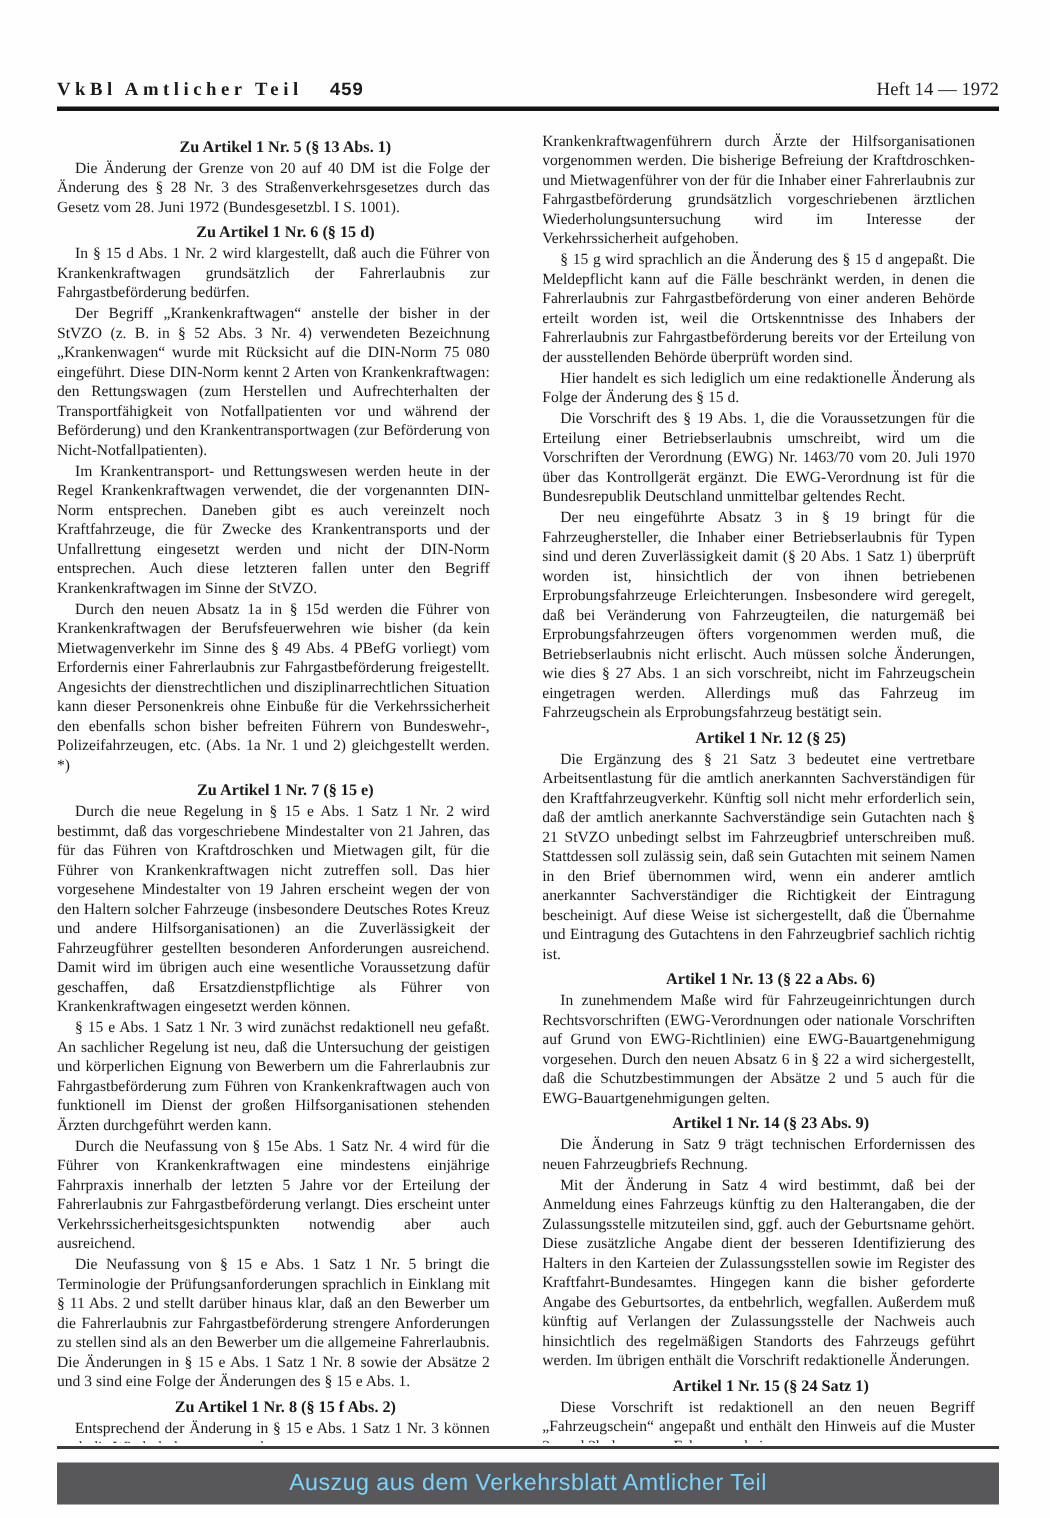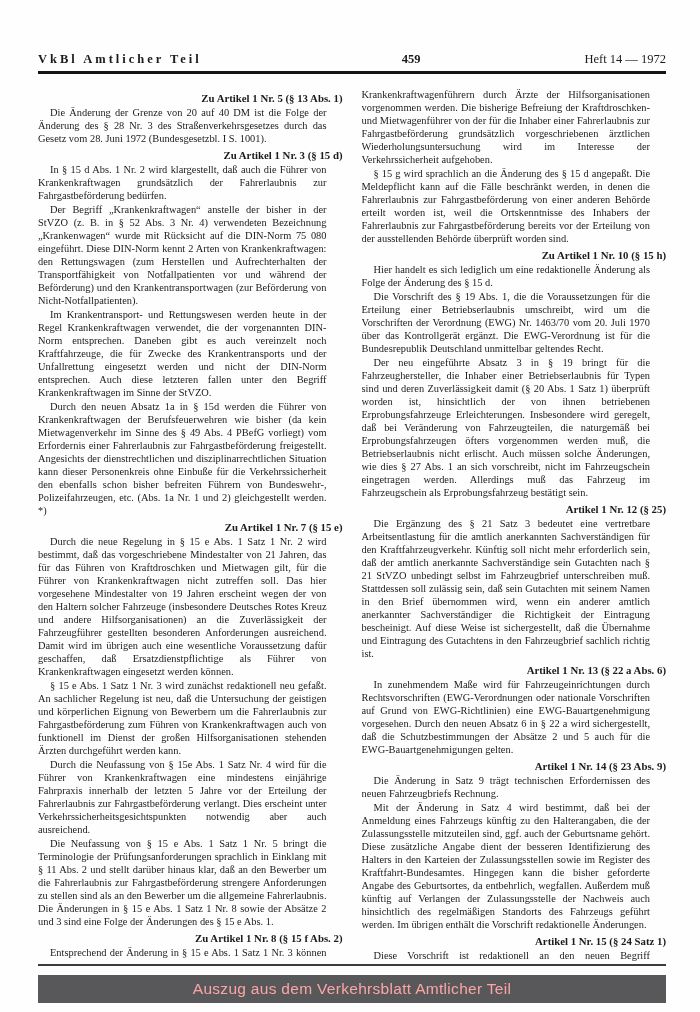--- a/index.html
+++ b/index.html
@@ -13,21 +13,21 @@
     overflow:hidden;
     box-sizing:border-box;
   }
   
   .pagehead{
     position:absolute;top:52px;left:38px;right:34px;
     display:flex;align-items:baseline;
     font-size:12.5px;
   }
   .ph-left{font-weight:bold;letter-spacing:3px;white-space:nowrap;}
-  .ph-center{flex:1;text-align:center;font-weight:bold;transform:translateX(18px);}
+  .ph-center{flex:1;font-weight:bold;transform:translateX(18px);font-family:Liberation Mono, monospace;}
   .ph-right{white-space:nowrap;}
   .rule-heavy{
     position:absolute;top:71px;left:38px;right:34px;
     border-top:3px solid #141414;
   }
   
   .cols{
     position:absolute;top:88px;left:38px;right:34px;
     height:874px;
     display:flex;gap:19px;
@@ -37,21 +37,21 @@
     flex:1 1 0;
     font-size:10.4px;
     line-height:13px;
     text-align:justify;
     overflow:hidden;
   }
   .col h3{
     font-size:10.8px;line-height:13px;
     font-weight:bold;
     margin:4px 0 1px 0;
-    text-align:right;
+    text-align:center;
   }
   .col p{
     margin:0 16px 1px 0;
     text-indent:12px;
   }
   .col p.no-indent{text-indent:0;}
   
   .footnote{
     margin-top:5px;
     border-top:1px solid #222;
@@ -90,21 +90,21 @@
     <span class="ph-right">Heft 14 — 1972</span>
   </header>
   <div class="rule-heavy"></div>
 
   <main class="cols">
 
     <div class="col">
       <h3>Zu Artikel 1 Nr. 5 (§ 13 Abs. 1)</h3>
       <p>Die Änderung der Grenze von 20 auf 40 DM ist die Folge der Änderung des § 28 Nr. 3 des Straßenverkehrsgesetzes durch das Gesetz vom 28. Juni 1972 (Bundesgesetzbl. I S. 1001).</p>
 
-      <h3>Zu Artikel 1 Nr. 3 (§ 15 d)</h3>
+      <h3>Zu Artikel 1 Nr. 6 (§ 15 d)</h3>
       <p>In § 15 d Abs. 1 Nr. 2 wird klargestellt, daß auch die Führer von Krankenkraftwagen grundsätzlich der Fahrerlaubnis zur Fahrgastbeförderung bedürfen.</p>
       <p>Der Begriff „Krankenkraftwagen“ anstelle der bisher in der StVZO (z. B. in § 52 Abs. 3 Nr. 4) verwendeten Bezeichnung „Krankenwagen“ wurde mit Rücksicht auf die DIN-Norm 75 080 eingeführt. Diese DIN-Norm kennt 2 Arten von Krankenkraftwagen: den Rettungswagen (zum Herstellen und Aufrechterhalten der Transportfähigkeit von Notfallpatienten vor und während der Beförderung) und den Krankentransportwagen (zur Beförderung von Nicht-Notfallpatienten).</p>
       <p>Im Krankentransport- und Rettungswesen werden heute in der Regel Krankenkraftwagen verwendet, die der vorgenannten DIN-Norm entsprechen. Daneben gibt es auch vereinzelt noch Kraftfahrzeuge, die für Zwecke des Krankentransports und der Unfallrettung eingesetzt werden und nicht der DIN-Norm entsprechen. Auch diese letzteren fallen unter den Begriff Krankenkraftwagen im Sinne der StVZO.</p>
       <p>Durch den neuen Absatz 1a in § 15d werden die Führer von Krankenkraftwagen der Berufsfeuerwehren wie bisher (da kein Mietwagenverkehr im Sinne des § 49 Abs. 4 PBefG vorliegt) vom Erfordernis einer Fahrerlaubnis zur Fahrgastbeförderung freigestellt. Angesichts der dienstrechtlichen und disziplinarrechtlichen Situation kann dieser Personenkreis ohne Einbuße für die Verkehrssicherheit den ebenfalls schon bisher befreiten Führern von Bundeswehr-, Polizeifahrzeugen, etc. (Abs. 1a Nr. 1 und 2) gleichgestellt werden. *)</p>
 
       <h3>Zu Artikel 1 Nr. 7 (§ 15 e)</h3>
       <p>Durch die neue Regelung in § 15 e Abs. 1 Satz 1 Nr. 2 wird bestimmt, daß das vorgeschriebene Mindestalter von 21 Jahren, das für das Führen von Kraftdroschken und Mietwagen gilt, für die Führer von Krankenkraftwagen nicht zutreffen soll. Das hier vorgesehene Mindestalter von 19 Jahren erscheint wegen der von den Haltern solcher Fahrzeuge (insbesondere Deutsches Rotes Kreuz und andere Hilfsorganisationen) an die Zuverlässigkeit der Fahrzeugführer gestellten besonderen Anforderungen ausreichend. Damit wird im übrigen auch eine wesentliche Voraussetzung dafür geschaffen, daß Ersatzdienstpflichtige als Führer von Krankenkraftwagen eingesetzt werden können.</p>
       <p>§ 15 e Abs. 1 Satz 1 Nr. 3 wird zunächst redaktionell neu gefaßt. An sachlicher Regelung ist neu, daß die Untersuchung der geistigen und körperlichen Eignung von Bewerbern um die Fahrerlaubnis zur Fahrgastbeförderung zum Führen von Krankenkraftwagen auch von funktionell im Dienst der großen Hilfsorganisationen stehenden Ärzten durchgeführt werden kann.</p>
       <p>Durch die Neufassung von § 15e Abs. 1 Satz Nr. 4 wird für die Führer von Krankenkraftwagen eine mindestens einjährige Fahrpraxis innerhalb der letzten 5 Jahre vor der Erteilung der Fahrerlaubnis zur Fahrgastbeförderung verlangt. Dies erscheint unter Verkehrssicherheitsgesichtspunkten notwendig aber auch ausreichend.</p>
       <p>Die Neufassung von § 15 e Abs. 1 Satz 1 Nr. 5 bringt die Terminologie der Prüfungsanforderungen sprachlich in Einklang mit § 11 Abs. 2 und stellt darüber hinaus klar, daß an den Bewerber um die Fahrerlaubnis zur Fahrgastbeförderung strengere Anforderungen zu stellen sind als an den Bewerber um die allgemeine Fahrerlaubnis. Die Änderungen in § 15 e Abs. 1 Satz 1 Nr. 8 sowie der Absätze 2 und 3 sind eine Folge der Änderungen des § 15 e Abs. 1.</p>
@@ -115,21 +115,20 @@
       <div class="footnote">
         <p>*) Die Befreiung auch der hauptberuflich tätigen Krankenkraftwagenführer der freiwilligen Feuerwehren sowie der Führer von Krankenkraftwagen der öffentlich-rechtlichen Gebietskörperschaften geht auf eine Initiative des Bundesrates zurück.</p>
       </div>
     </div>
 
     <div class="col">
       <p class="no-indent">Krankenkraftwagenführern durch Ärzte der Hilfsorganisationen vorgenommen werden. Die bisherige Befreiung der Kraftdroschken- und Mietwagenführer von der für die Inhaber einer Fahrerlaubnis zur Fahrgastbeförderung grundsätzlich vorgeschriebenen ärztlichen Wiederholungsuntersuchung wird im Interesse der Verkehrssicherheit aufgehoben.</p>
 
       <p>§ 15 g wird sprachlich an die Änderung des § 15 d angepaßt. Die Meldepflicht kann auf die Fälle beschränkt werden, in denen die Fahrerlaubnis zur Fahrgastbeförderung von einer anderen Behörde erteilt worden ist, weil die Ortskenntnisse des Inhabers der Fahrerlaubnis zur Fahrgastbeförderung bereits vor der Erteilung von der ausstellenden Behörde überprüft worden sind.</p>
 
-      <h3>Zu Artikel 1 Nr. 10 (§ 15 h)</h3>
       <p>Hier handelt es sich lediglich um eine redaktionelle Änderung als Folge der Änderung des § 15 d.</p>
 
       <p>Die Vorschrift des § 19 Abs. 1, die die Voraussetzungen für die Erteilung einer Betriebserlaubnis umschreibt, wird um die Vorschriften der Verordnung (EWG) Nr. 1463/70 vom 20. Juli 1970 über das Kontrollgerät ergänzt. Die EWG-Verordnung ist für die Bundesrepublik Deutschland unmittelbar geltendes Recht.</p>
       <p>Der neu eingeführte Absatz 3 in § 19 bringt für die Fahrzeughersteller, die Inhaber einer Betriebserlaubnis für Typen sind und deren Zuverlässigkeit damit (§ 20 Abs. 1 Satz 1) überprüft worden ist, hinsichtlich der von ihnen betriebenen Erprobungsfahrzeuge Erleichterungen. Insbesondere wird geregelt, daß bei Veränderung von Fahrzeugteilen, die naturgemäß bei Erprobungsfahrzeugen öfters vorgenommen werden muß, die Betriebserlaubnis nicht erlischt. Auch müssen solche Änderungen, wie dies § 27 Abs. 1 an sich vorschreibt, nicht im Fahrzeugschein eingetragen werden. Allerdings muß das Fahrzeug im Fahrzeugschein als Erprobungsfahrzeug bestätigt sein.</p>
 
       <h3>Artikel 1 Nr. 12 (§ 25)</h3>
       <p>Die Ergänzung des § 21 Satz 3 bedeutet eine vertretbare Arbeitsentlastung für die amtlich anerkannten Sachverständigen für den Kraftfahrzeugverkehr. Künftig soll nicht mehr erforderlich sein, daß der amtlich anerkannte Sachverständige sein Gutachten nach § 21 StVZO unbedingt selbst im Fahrzeugbrief unterschreiben muß. Stattdessen soll zulässig sein, daß sein Gutachten mit seinem Namen in den Brief übernommen wird, wenn ein anderer amtlich anerkannter Sachverständiger die Richtigkeit der Eintragung bescheinigt. Auf diese Weise ist sichergestellt, daß die Übernahme und Eintragung des Gutachtens in den Fahrzeugbrief sachlich richtig ist.</p>
 
       <h3>Artikel 1 Nr. 13 (§ 22 a Abs. 6)</h3>
       <p>In zunehmendem Maße wird für Fahrzeugeinrichtungen durch Rechtsvorschriften (EWG-Verordnungen oder nationale Vorschriften auf Grund von EWG-Richtlinien) eine EWG-Bauartgenehmigung vorgesehen. Durch den neuen Absatz 6 in § 22 a wird sichergestellt, daß die Schutzbestimmungen der Absätze 2 und 5 auch für die EWG-Bauartgenehmigungen gelten.</p>
@@ -137,17 +136,17 @@
       <h3>Artikel 1 Nr. 14 (§ 23 Abs. 9)</h3>
       <p>Die Änderung in Satz 9 trägt technischen Erfordernissen des neuen Fahrzeugbriefs Rechnung.</p>
       <p>Mit der Änderung in Satz 4 wird bestimmt, daß bei der Anmeldung eines Fahrzeugs künftig zu den Halterangaben, die der Zulassungsstelle mitzuteilen sind, ggf. auch der Geburtsname gehört. Diese zusätzliche Angabe dient der besseren Identifizierung des Halters in den Karteien der Zulassungsstellen sowie im Register des Kraftfahrt-Bundesamtes. Hingegen kann die bisher geforderte Angabe des Geburtsortes, da entbehrlich, wegfallen. Außerdem muß künftig auf Verlangen der Zulassungsstelle der Nachweis auch hinsichtlich des regelmäßigen Standorts des Fahrzeugs geführt werden. Im übrigen enthält die Vorschrift redaktionelle Änderungen.</p>
 
       <h3>Artikel 1 Nr. 15 (§ 24 Satz 1)</h3>
       <p>Diese Vorschrift ist redaktionell an den neuen Begriff „Fahrzeugschein“ angepaßt und enthält den Hinweis auf die Muster 2a und 2b des neuen Fahrzeugscheins.</p>
     </div>
   </main>
 
   <div class="bottom-rule"></div>
-  <div class="banner" style="background: rgb(88, 88, 91); color: #fca5a5;">
+  <div class="banner" style="background: rgb(88, 88, 91); color: #7dd3fc;">
     <span>Auszug aus dem Verkehrsblatt Amtlicher Teil</span>
   </div>
 
 </div>
 
 </body></html>

